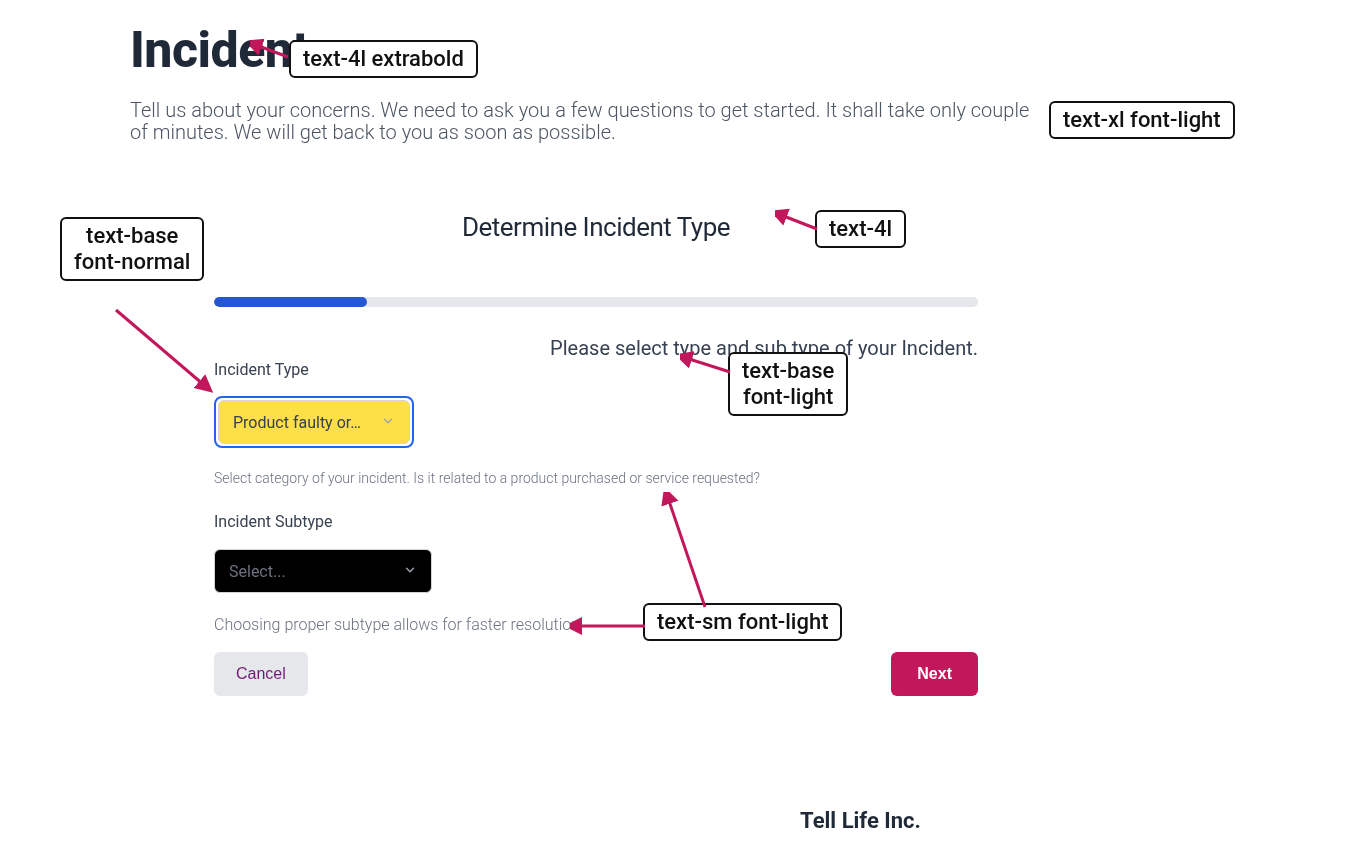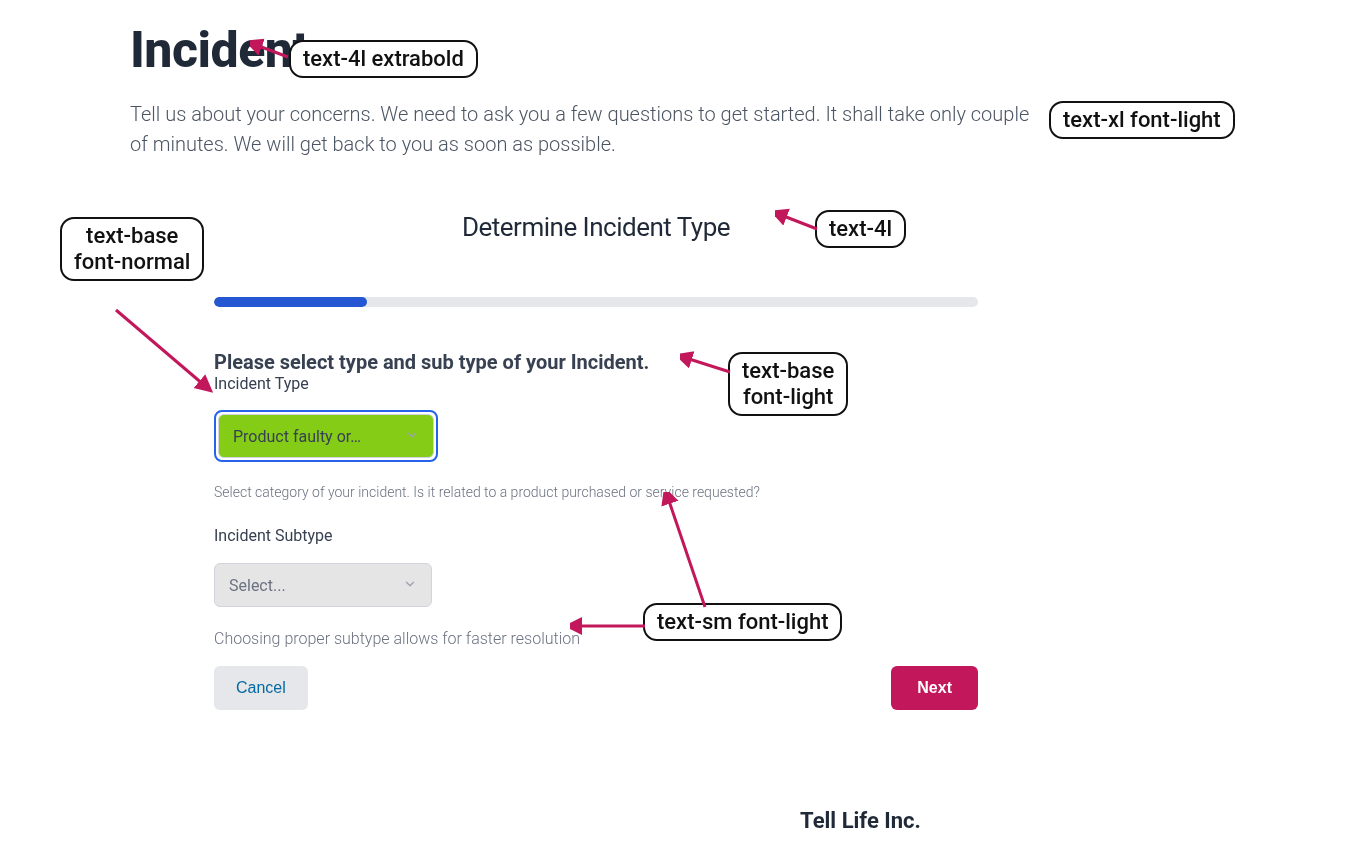--- a/index.html
+++ b/index.html
@@ -1,56 +1,56 @@
 <!DOCTYPE html>
 <html><head>
   <meta charset="utf-8">
   <style>
     * { margin: 0; padding: 0; box-sizing: border-box; }
     body { font-family: -apple-system, BlinkMacSystemFont, 'Segoe UI', Roboto, Helvetica, Arial, sans-serif; width: 1360px; height: 851px; background: #fff; color: #1f2937; position: relative; }
 
     .page-title { position: absolute; left: 130px; top: 21px; font-size: 50px; font-weight: 800; color: #1f2937; letter-spacing: -0.5px; }
 
-    .page-subtitle { position: absolute; left: 130px; top: 99px; font-size: 20px; font-weight: 300; color: #4b5563; line-height: 30px; width: 910px; }
+    .page-subtitle { position: absolute; left: 130px; top: 99px; font-size: 20px; font-weight: 300; color: #4b5563; line-height: 22px; width: 910px; }
 
     .form-container { position: absolute; left: 214px; top: 212px; width: 764px; }
     .section-title { font-size: 26px; font-weight: 400; text-align: center; color: #1f2937; letter-spacing: -0.5px; }
 
     .progress { margin-top: 55px; height: 10px; width: 100%; background: #e5e7eb; border-radius: 6px; overflow: hidden; }
     .progress-fill { height: 100%; width: 20%; background: #2457d1; border-radius: 6px; }
 
-    .instruction { margin-top: 43px; font-size: 20px; font-weight: 700; color: #374151; }
+    .instruction { margin-top: 29px; font-size: 20px; font-weight: 400; color: #374151; text-align: right; }
 
     .field-label { font-size: 16px; font-weight: 400; color: #374151; }
 
     .field-wrapper-selected { margin-top: 17px; display: inline-block; padding: 2px; border: 2px solid #2563eb; border-radius: 8px; }
-    .select-box { border: 1px solid #d1d5db; border-radius: 6px; height: 44px; padding: 0 14px; display: flex; align-items: center; justify-content: space-between; gap: 10px; width: 216px; background: #84cc16; cursor: pointer; }
+    .select-box { border: 1px solid #d1d5db; border-radius: 6px; height: 44px; padding: 0 14px; display: flex; align-items: center; justify-content: space-between; gap: 10px; width: 192px; background: #fde047; cursor: pointer; }
     .select-box .value { font-size: 16px; color: #374151; white-space: nowrap; overflow: hidden; text-overflow: ellipsis; }
     .chevron { flex-shrink: 0; }
 
     .helper { margin-top: 22px; font-size: 14px; font-weight: 300; color: #6b7280; }
 
     .field-label2 { margin-top: 26px; font-size: 16px; font-weight: 400; color: #374151; }
 
     .field-wrapper2 { margin-top: 18px; display: inline-block; }
-    .select-box2 { border: 1px solid #d1d5db; border-radius: 6px; height: 44px; padding: 0 14px; display: flex; align-items: center; justify-content: space-between; gap: 10px; width: 218px; background: #e5e5e5; cursor: pointer; }
+    .select-box2 { border: 1px solid #d1d5db; border-radius: 6px; height: 44px; padding: 0 14px; display: flex; align-items: center; justify-content: space-between; gap: 10px; width: 218px; background: #000000; cursor: pointer; }
     .select-box2 .value { font-size: 16px; color: #374151; }
     .select-box2 .placeholder { color: #6b7280; }
 
     .helper2 { margin-top: 22px; font-size: 16px; font-weight: 300; color: #6b7280; }
 
     .actions { margin-top: 18px; display: flex; justify-content: space-between; align-items: center; }
     .btn { border: none; border-radius: 6px; padding: 0 22px; height: 44px; font-size: 16px; font-weight: 500; cursor: pointer; }
-    .btn-cancel { background: #e5e7eb; color: #0369a1; }
+    .btn-cancel { background: #e5e7eb; color: #701a75; }
     .btn-next { background: #c2185b; color: #fff; font-weight: 600; padding: 0 26px; }
 
     .footer { position: absolute; left: 800px; top: 808px; font-size: 22px; font-weight: 700; color: #1f2937; }
 
     
-    .anno { position: absolute; background: #fff; border: 2px solid #111; border-radius: 14px; padding: 4px 12px; font-size: 22px; line-height: 26px; text-align: center; color: #111; font-weight: 500; }
+    .anno { position: absolute; background: #fff; border: 2px solid #111; border-radius: 6px; padding: 4px 12px; font-size: 22px; line-height: 26px; text-align: center; color: #111; font-weight: 500; }
     .anno-1 { left: 289px; top: 40px; }
     .anno-2 { left: 1049px; top: 101px; }
     .anno-3 { left: 815px; top: 210px; }
     .anno-4 { left: 60px; top: 217px; }
     .anno-5 { left: 728px; top: 352px; }
     .anno-6 { left: 643px; top: 603px; }
 
     
     .arrow { position: absolute; pointer-events: none; }
   </style>

